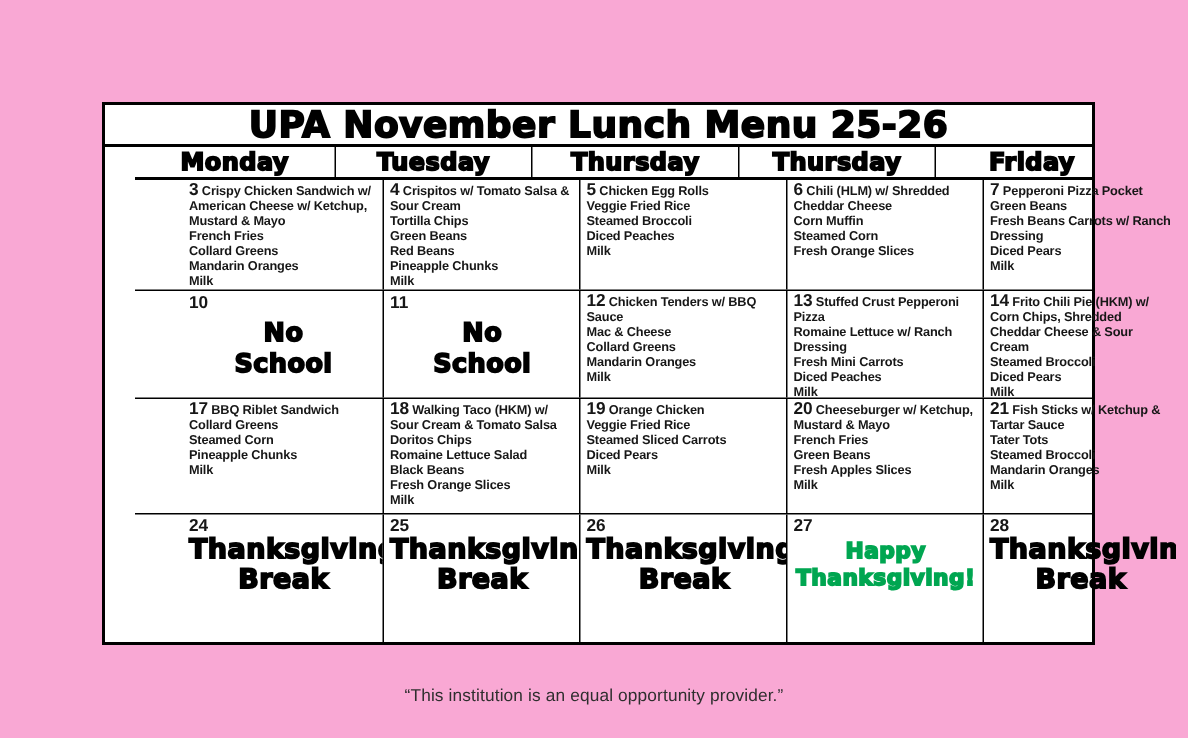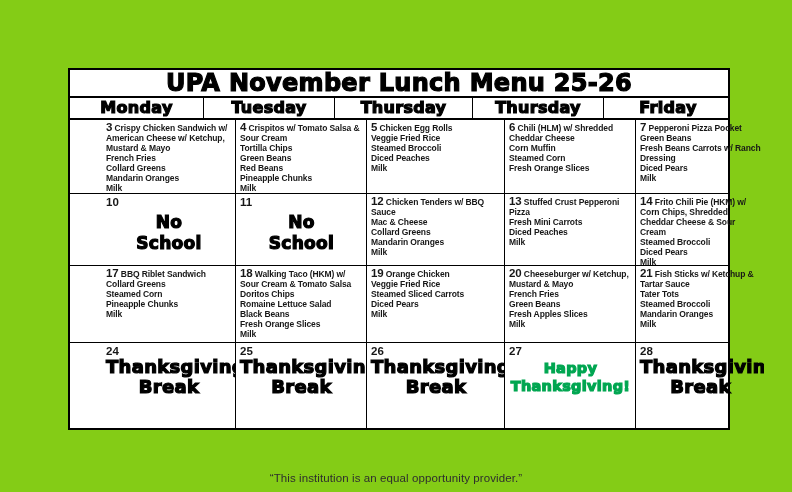--- a/index.html
+++ b/index.html
@@ -1,21 +1,21 @@
 <!DOCTYPE html>
 <html><head>
 <meta charset="utf-8">
 <style>
   * { box-sizing: border-box; margin: 0; padding: 0; }
   html, body { background: #ffffff; }
   .page {
     position: relative;
     width: 792px;
     height: 492px;
-    background: #84cc16;
+    background: #f9a8d4;
     font-family: "Liberation Sans", sans-serif;
     overflow: hidden;
   }
   .menu-table {
     position: absolute;
     left: 68px;
     top: 68px;
     width: 662px;
     height: 362px;
     border: 2px solid #000;
@@ -31,20 +31,21 @@
     height: 28px;
     border-bottom: 2px solid #000;
     display: flex;
     align-items: center;
     justify-content: center;
   }
   .title-text { font-size: 24px; line-height: 26px; }
   .cols {
     display: grid;
     grid-template-columns: 134px 131px 138px 131px 128px;
+    margin-left: 20px;
   }
   .header-row {
     height: 22px;
     border-bottom: 2px solid #000;
   }
   .day-cell {
     display: flex;
     align-items: center;
     justify-content: center;
     border-right: 1.5px solid #000;
@@ -80,21 +81,21 @@
   .special-text {
     text-align: center;
     white-space: pre-line;
   }
   .no-school   { font-size: 17px;  line-height: 21px; margin-top: 4px; color: #000; }
   .break-text  { font-size: 18px;  line-height: 20px; margin-top: 0px; color: #000; }
   .happy-text  { font-size: 14.5px; line-height: 18px; margin-top: 2px; }
   .footer {
     position: absolute;
     left: 0;
-    top: 472px;
+    top: 458px;
     width: 100%;
     text-align: center;
     font-size: 11.5px;
     color: #2e2e2e;
     letter-spacing: 0.1px;
   }
 </style>
 </head>
 <body>
 
@@ -161,20 +162,21 @@
           </div>
           <div class="cal-cell">
             <div class="menu-line"><span class="date-num">12</span> Chicken Tenders w/ BBQ Sauce</div>
             <div class="menu-line">Mac &amp; Cheese</div>
             <div class="menu-line">Collard Greens</div>
             <div class="menu-line">Mandarin Oranges</div>
             <div class="menu-line">Milk</div>
           </div>
           <div class="cal-cell">
             <div class="menu-line"><span class="date-num">13</span> Stuffed Crust Pepperoni Pizza</div>
+            <div class="menu-line">Romaine Lettuce w/ Ranch Dressing</div>
             <div class="menu-line">Fresh Mini Carrots</div>
             <div class="menu-line">Diced Peaches</div>
             <div class="menu-line">Milk</div>
           </div>
           <div class="cal-cell">
             <div class="menu-line"><span class="date-num">14</span> Frito Chili Pie (HKM) w/ Corn Chips, Shredded Cheddar Cheese &amp; Sour Cream</div>
             <div class="menu-line">Steamed Broccoli</div>
             <div class="menu-line">Diced Pears</div>
             <div class="menu-line">Milk</div>
           </div>

